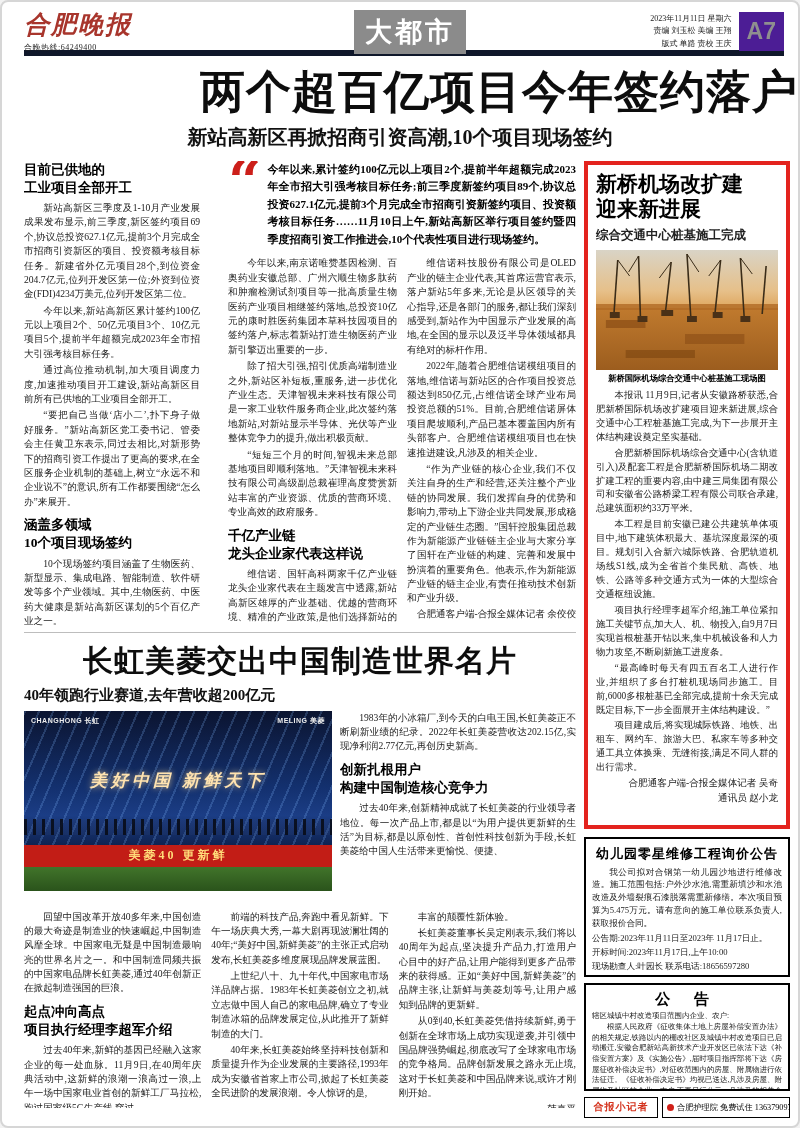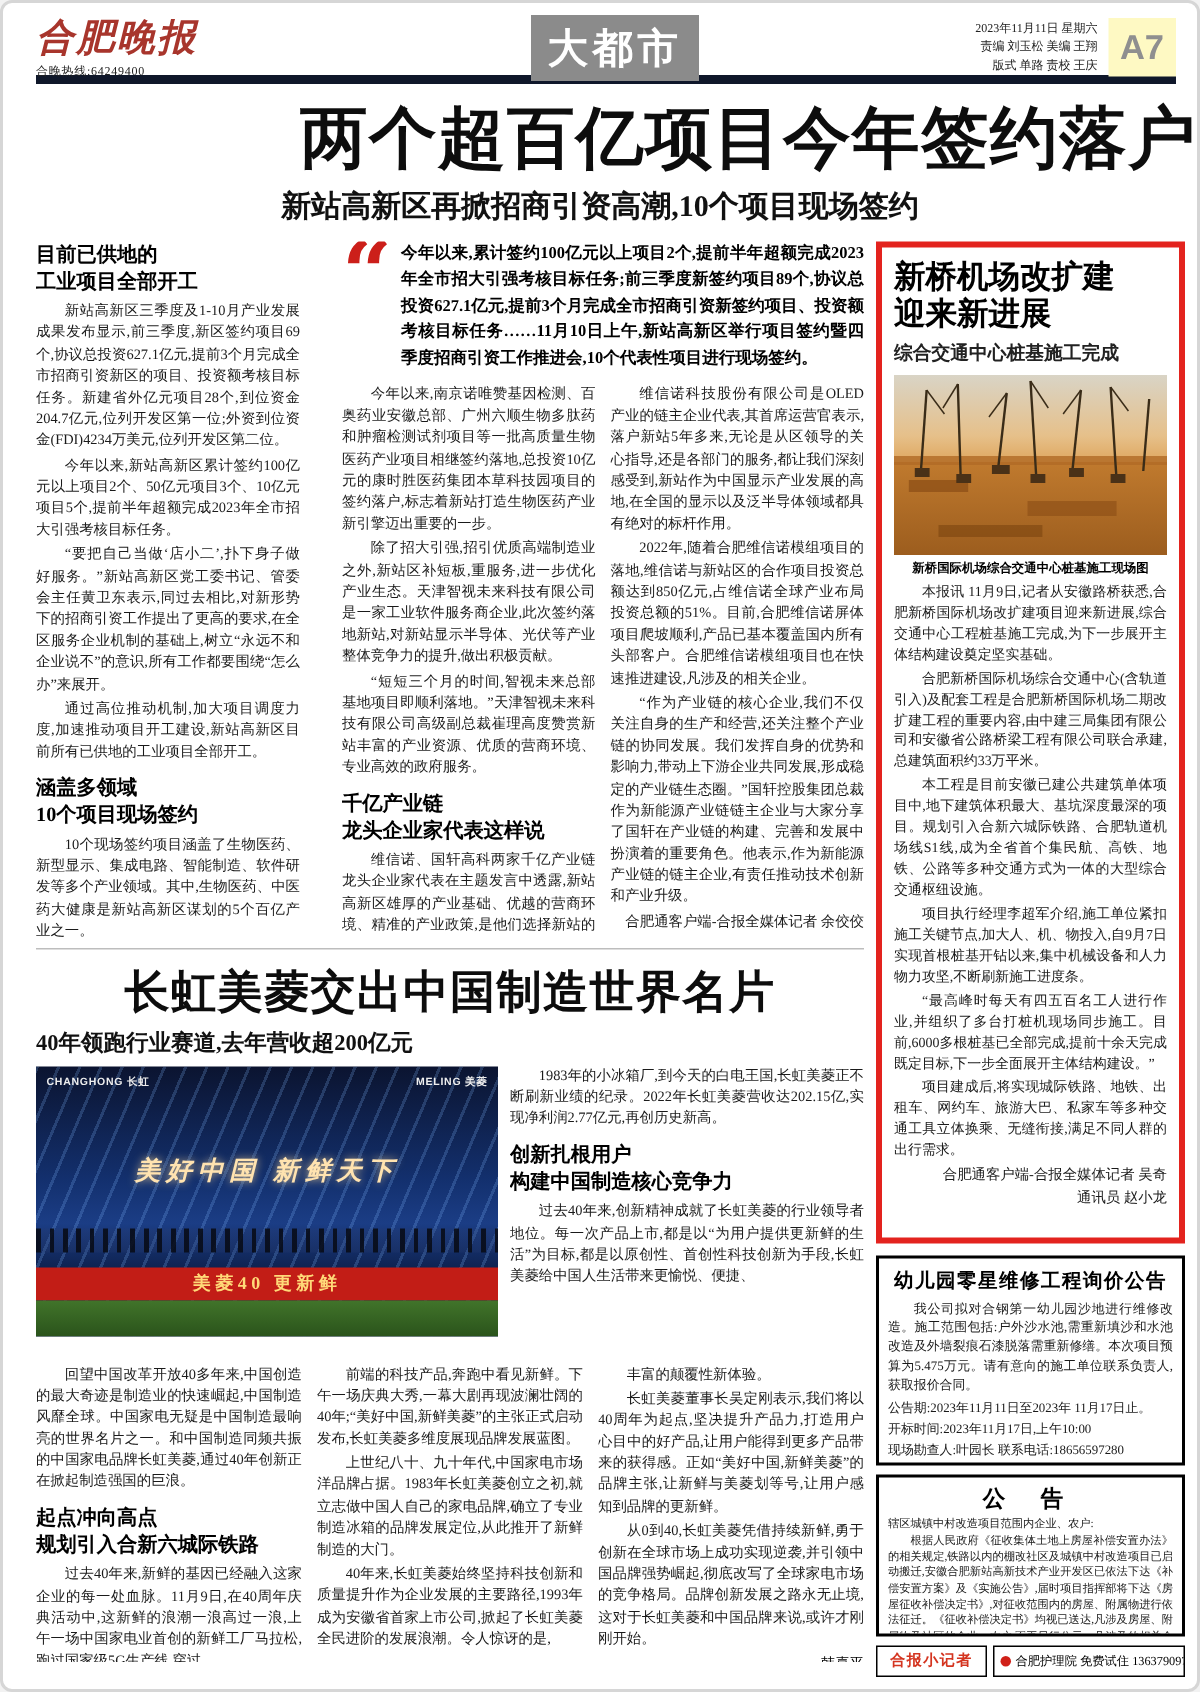--- a/index.html
+++ b/index.html
@@ -12,21 +12,21 @@
               border-bottom:6px solid #0f172a; }
   .logo-block { position:absolute; left:0; top:2px; }
   .paper-logo { color:#a8352c; font-size:25px; font-weight:bold; font-style:italic;
                 letter-spacing:2px; line-height:1; font-family:"DejaVu Serif", serif; }
   .hotline { font-size:8px; color:#222; margin-top:5px; letter-spacing:0.5px; }
   .section-box { position:absolute; left:330px; top:0; width:112px; height:44px;
                  background:#8b8b8b; color:#fff; display:flex; align-items:center;
                  justify-content:center; font-size:27px; font-weight:bold; letter-spacing:3px; }
   .mast-right { position:absolute; right:0; top:2px; display:flex; gap:7px; align-items:center; }
   .date-lines { font-size:8px; text-align:right; line-height:1.55; color:#222; }
-  .page-no { background:#fef9c3; color:#8f8f8f; font-weight:bold; font-size:23px;
+  .page-no { background:#4c1d95; color:#8f8f8f; font-weight:bold; font-size:23px;
              padding:6px 8px; font-family:"Liberation Sans", sans-serif; }
 
   
   .lead-headline { text-align:right; font-size:45px; font-weight:900; color:#0d0d0d;
                    margin-top:12px; letter-spacing:1px; line-height:1.1; }
   .lead-subheadline { text-align:center; font-size:20px; font-weight:bold; color:#111;
                       margin-top:6px; }
 
   
   .content-row { display:flex; gap:8px; padding:10px 14px 0 22px; }
@@ -133,22 +133,22 @@
     <div class="main-left">
 
       <div class="lead-body">
         <div class="lead-col1">
           <div class="sec-head first">
             <div>目前已供地的</div>
             <div>工业项目全部开工</div>
           </div>
           <p class="p">新站高新区三季度及1-10月产业发展成果发布显示,前三季度,新区签约项目69个,协议总投资627.1亿元,提前3个月完成全市招商引资新区的项目、投资额考核目标任务。新建省外亿元项目28个,到位资金204.7亿元,位列开发区第一位;外资到位资金(FDI)4234万美元,位列开发区第二位。</p>
           <p class="p">今年以来,新站高新区累计签约100亿元以上项目2个、50亿元项目3个、10亿元项目5个,提前半年超额完成2023年全市招大引强考核目标任务。</p>
+          <p class="p">通过高位推动机制,加大项目调度力度,加速推动项目开工建设,新站高新区目前所有已供地的工业项目全部开工。</p>
           <p class="p">“要把自己当做‘店小二’,扑下身子做好服务。”新站高新区党工委书记、管委会主任黄卫东表示,同过去相比,对新形势下的招商引资工作提出了更高的要求,在全区服务企业机制的基础上,树立“永远不和企业说不”的意识,所有工作都要围绕“怎么办”来展开。</p>
-          <p class="p">通过高位推动机制,加大项目调度力度,加速推动项目开工建设,新站高新区目前所有已供地的工业项目全部开工。</p>
           <div class="sec-head">
             <div>涵盖多领域</div>
             <div>10个项目现场签约</div>
           </div>
           <p class="p">10个现场签约项目涵盖了生物医药、新型显示、集成电路、智能制造、软件研发等多个产业领域。其中,生物医药、中医药大健康是新站高新区谋划的5个百亿产业之一。</p>
         </div>
 
         <div class="lead-right">
           <div class="pull-quote">
             <span class="qmark">“</span>
@@ -197,21 +197,21 @@
             </div>
             <p class="p">过去40年来,创新精神成就了长虹美菱的行业领导者地位。每一次产品上市,都是以“为用户提供更新鲜的生活”为目标,都是以原创性、首创性科技创新为手段,长虹美菱给中国人生活带来更愉悦、便捷、</p>
           </div>
         </div>
 
         <div class="mei-bottom">
           <div>
             <p class="p">回望中国改革开放40多年来,中国创造的最大奇迹是制造业的快速崛起,中国制造风靡全球。中国家电无疑是中国制造最响亮的世界名片之一。和中国制造同频共振的中国家电品牌长虹美菱,通过40年创新正在掀起制造强国的巨浪。</p>
             <div class="sec-head">
               <div>起点冲向高点</div>
-              <div>规划引入合新六城际铁路</div>
+              <div>项目执行经理李超军介绍</div>
             </div>
             <p class="p">过去40年来,新鲜的基因已经融入这家企业的每一处血脉。11月9日,在40周年庆典活动中,这新鲜的浪潮一浪高过一浪,上午一场中国家电业首创的新鲜工厂马拉松,跑过国家级5G生产线,穿过</p>
           </div>
           <div>
             <p class="p">前端的科技产品,奔跑中看见新鲜。下午一场庆典大秀,一幕大剧再现波澜壮阔的40年;“美好中国,新鲜美菱”的主张正式启动发布,长虹美菱多维度展现品牌发展蓝图。</p>
             <p class="p">上世纪八十、九十年代,中国家电市场洋品牌占据。1983年长虹美菱创立之初,就立志做中国人自己的家电品牌,确立了专业制造冰箱的品牌发展定位,从此推开了新鲜制造的大门。</p>
             <p class="p">40年来,长虹美菱始终坚持科技创新和质量提升作为企业发展的主要路径,1993年成为安徽省首家上市公司,掀起了长虹美菱全民进阶的发展浪潮。令人惊讶的是,</p>
           </div>
           <div>
             <p class="p">丰富的颠覆性新体验。</p>

